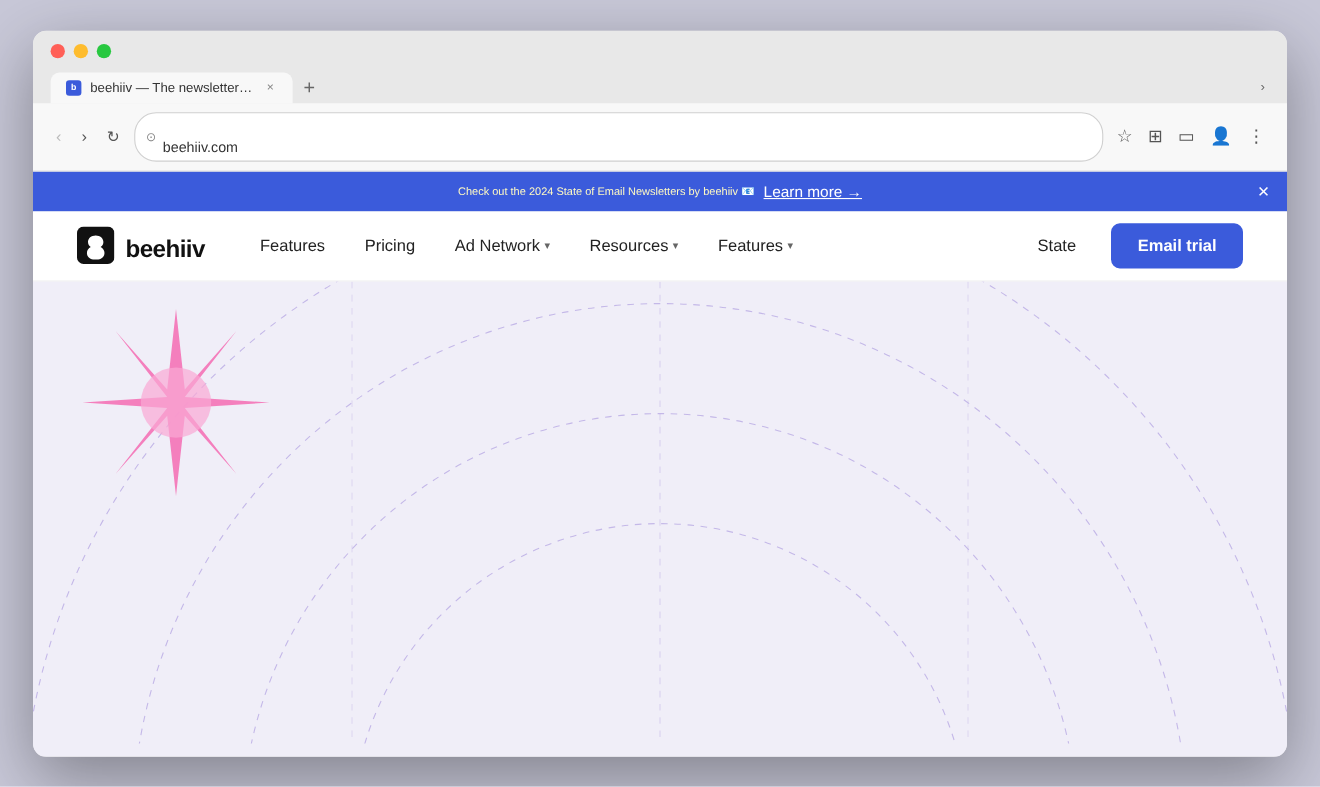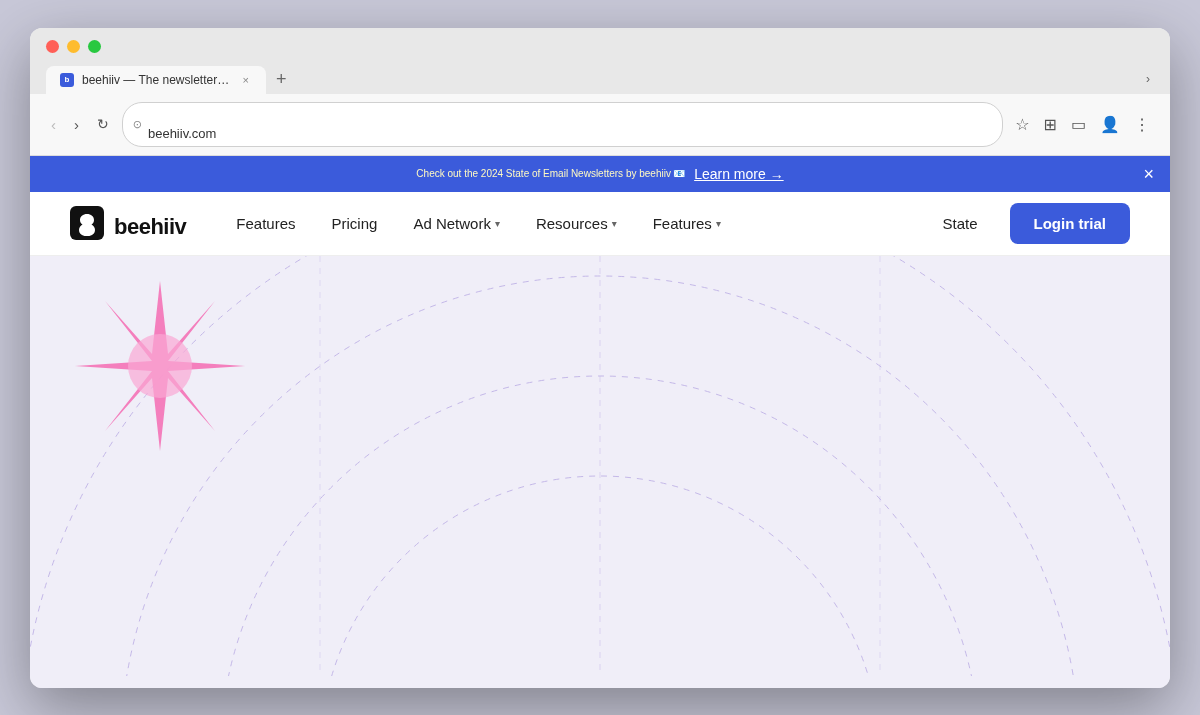--- a/index.html
+++ b/index.html
@@ -453,21 +453,21 @@
           <span class="nav-dropdown-arrow">▾</span>
         </a>
         <a class="nav-link">
           <span>Features</span>
           <span class="nav-dropdown-arrow">▾</span>
         </a>
       </div>
 
       <div class="nav-actions">
         <button class="login-btn">State</button>
-        <button class="start-trial-btn">Login trial</button>
+        <button class="start-trial-btn">Email trial</button>
       </div>
     </nav>
 
     <div class="hero">
 
       <svg class="arcs" viewBox="0 0 1140 420" xmlns="http://www.w3.org/2000/svg" preserveAspectRatio="xMidYMid slice">
         <circle cx="570" cy="500" r="280" fill="none" stroke="#c4b8e8" stroke-width="1" stroke-dasharray="6 6"></circle>
         <circle cx="570" cy="500" r="380" fill="none" stroke="#c4b8e8" stroke-width="1" stroke-dasharray="6 6"></circle>
         <circle cx="570" cy="500" r="480" fill="none" stroke="#c4b8e8" stroke-width="1" stroke-dasharray="6 6"></circle>
         <circle cx="570" cy="500" r="580" fill="none" stroke="#c4b8e8" stroke-width="1" stroke-dasharray="6 6"></circle>

